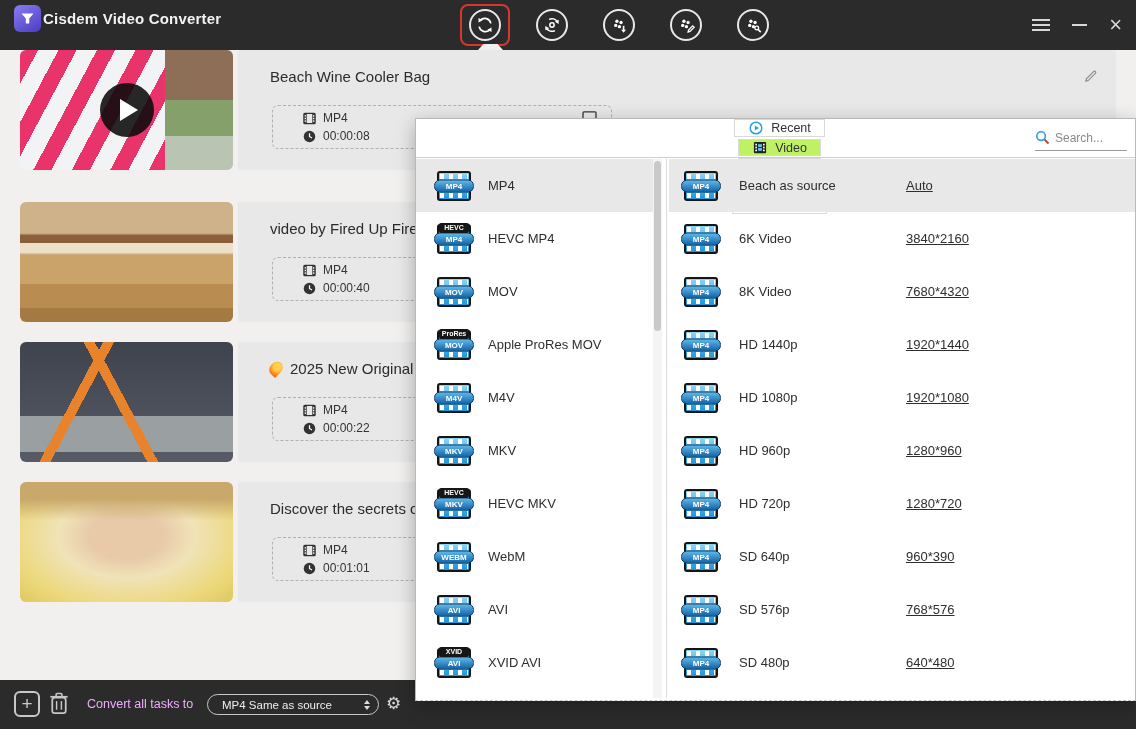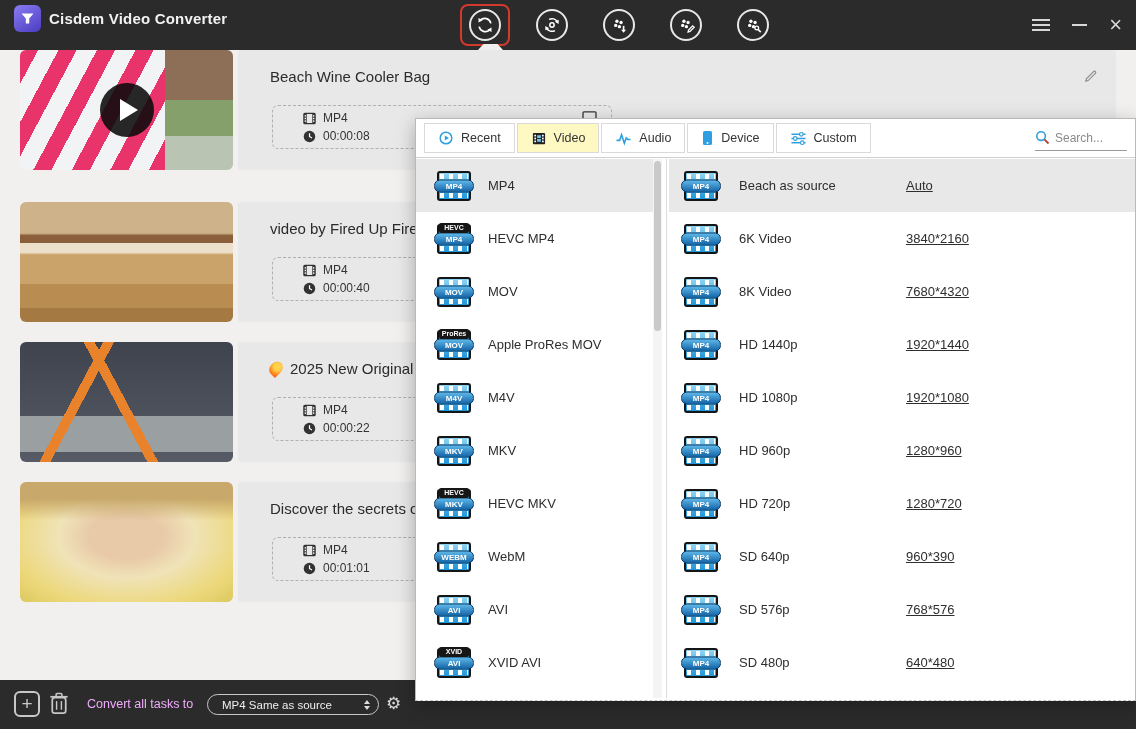--- a/index.html
+++ b/index.html
@@ -1,21 +1,21 @@
 <!DOCTYPE html>
 <html><head>
 <meta charset="utf-8">
 <style>
   * { margin:0; padding:0; box-sizing:border-box; }
   html,body { width:1136px; height:729px; overflow:hidden; }
   body { font-family:"Liberation Sans", sans-serif; background:#f1f0ef; position:relative; }
 
   
   #titlebar { position:absolute; left:0; top:0; width:1136px; height:50px; background:#2b2b2b; z-index:3; }
-  .tb-left { position:absolute; left:14px; top:0; height:36px; display:flex; align-items:center; gap:8px; }
+  .tb-left { position:absolute; left:14px; top:0; height:36px; display:flex; align-items:center; gap:2px; }
   .logo { width:27px; height:27px; border-radius:6px; background:linear-gradient(145deg,#8a7df2,#4a3cc0); display:flex; align-items:center; justify-content:center; }
   .app-title { color:#f2f2f2; font-size:15px; font-weight:bold; letter-spacing:.2px; }
   .tb-center { position:absolute; left:460px; top:0; height:50px; display:flex; align-items:center; gap:17px; }
   .tool-circle { width:32px; height:32px; border:2px solid #e8e8e8; border-radius:50%; display:flex; align-items:center; justify-content:center; cursor:pointer; }
   .tool-wrap { width:50px; height:42px; display:flex; align-items:center; justify-content:center; border-radius:8px; }
   .tool-wrap.active { border:2px solid #d3392c; }
   .tb-right { position:absolute; right:14px; top:0; height:50px; display:flex; align-items:center; gap:22px; }
   .hamburger { width:18px; display:flex; flex-direction:column; gap:3px; cursor:pointer; }
   .hamburger div { height:2px; background:#d8d8d8; }
   .win-min { width:15px; height:2px; background:#d8d8d8; cursor:pointer; }
@@ -46,23 +46,23 @@
   .task-title { font-size:15px; color:#2b2b2b; white-space:nowrap; overflow:hidden; flex:1; }
   .flame { width:12px; height:15px; background:radial-gradient(circle at 50% 65%,#ffd24a 0 30%,#ff7a1a 75%,#f2590f); border-radius:0 50% 50% 50%; transform:rotate(-135deg); display:none; flex:none; }
   .edit-pencil { flex:none; margin-right:2px; display:none; }
   .meta-box { position:absolute; left:34px; top:55px; width:340px; height:44px; border:1px dashed #b0b0b0; border-radius:6px; display:flex; justify-content:space-between; padding:5px 14px 5px 30px; }
   .meta-col { display:flex; flex-direction:column; justify-content:space-between; }
   .meta-item { display:flex; align-items:center; gap:7px; font-size:12px; color:#333; }
   .meta-col.right-icons { align-items:center; }
 
   
   #format-popup { position:absolute; left:415px; top:118px; width:721px; height:583px; background:#fff; border:1px solid #b9b9b9; border-bottom:1px dashed #c4c4c4; box-shadow:0 5px 18px rgba(0,0,0,.28); z-index:5; }
-  #tab-row { position:absolute; left:0; top:0; width:100%; height:39px; border-bottom:1px solid #cfcfcf; display:flex; align-items:center; padding-left:8px; gap:2px; }
+  #tab-row { position:absolute; left:0; top:0; width:100%; height:39px; border-bottom:1px solid #cfcfcf; display:flex; align-items:center; padding-left:8px; gap:2px;flex-direction:column; }
   .tab { height:30px; display:flex; align-items:center; gap:7px; padding:0 13px; border:1px solid #d9d9d9; background:#fff; font-size:12.5px; color:#333; cursor:pointer; white-space:nowrap; }
-  .tab.selected { background:#fef9c3; }
+  .tab.selected { background:#bef264; }
   #search-box { position:absolute; right:8px; top:6px; width:92px; height:26px; border-bottom:1px solid #9a9a9a; display:flex; align-items:center; gap:5px; }
   #search-input { border:none; outline:none; width:64px; font-size:12px; color:#444; background:transparent; font-family:"Liberation Sans",sans-serif; }
   #search-input::placeholder { color:#8a8a8a; }
 
   #format-list { position:absolute; left:0; top:40px; width:247px; bottom:10px; overflow:hidden; }
   .fmt-item { position:relative; height:53px; display:flex; align-items:center; gap:14px; padding-left:18px; cursor:pointer; }
   .fmt-item.selected { background:#e8e8e8; width:237px; }
   .fmt-name { font-size:13px; color:#2e2e2e; }
   #fmt-scrollbar { position:absolute; left:237px; top:40px; width:9px; bottom:2px; background:#f4f4f4; }
   #fmt-scroll-thumb { position:absolute; left:1px; top:2px; width:7px; height:170px; background:#c9c9c9; border-radius:4px; }

